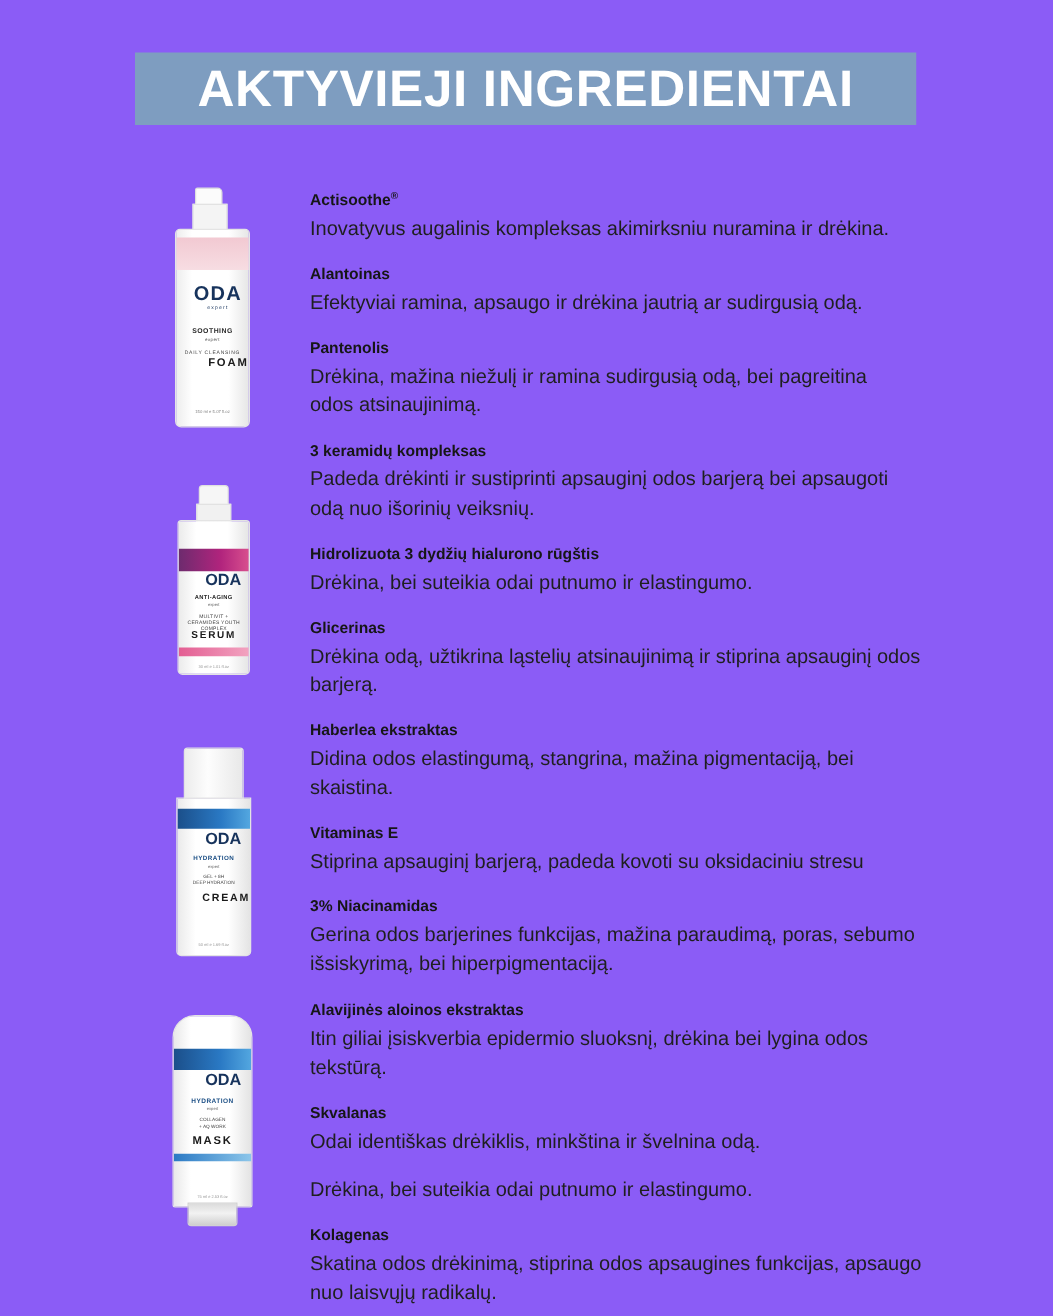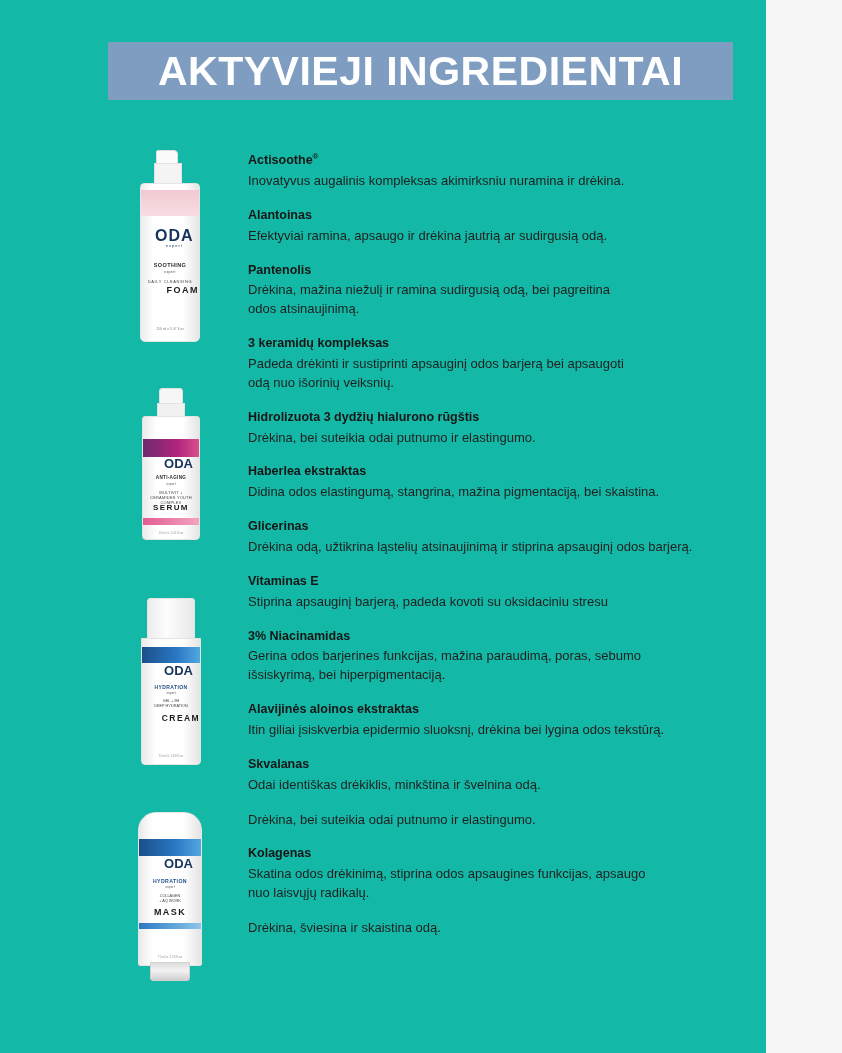--- a/index.html
+++ b/index.html
@@ -10,23 +10,23 @@
   body {
     width: 842px;
     height: 1053px;
     font-family: "Liberation Sans", sans-serif;
     color: #1c1c1c;
     position: relative;
     overflow: hidden;
   }
   .page {
     position: relative;
-    width: 766px;
+    width: 842px;
     height: 1053px;
-    background: #14b8a6;
+    background: #8b5cf6;
   }
 
   
   .banner {
     position: absolute;
     left: 108px;
     top: 42px;
     width: 625px;
     height: 58px;
     background: #7e9dc0;
@@ -66,21 +66,21 @@
     color: #161616;
     margin: 0 0 3px 0;
     line-height: 1.35;
   }
   .ing-name sup {
     font-size: 8px;
     vertical-align: super;
     font-weight: bold;
   }
   .ing-desc {
-    font-size: 13px;
+    font-size: 16px;
     color: #1f1f1f;
     margin: 0;
     line-height: 1.45;
     white-space: pre-line;
   }
 
   
   .products {
     position: absolute;
     left: 120px;
@@ -630,27 +630,27 @@
         <p class="ing-desc">Padeda drėkinti ir sustiprinti apsauginį odos barjerą bei apsaugoti
 odą nuo išorinių veiksnių.</p>
       </div>
 
       <div class="ingredient">
         <p class="ing-name">Hidrolizuota 3 dydžių hialurono rūgštis</p>
         <p class="ing-desc">Drėkina, bei suteikia odai putnumo ir elastingumo.</p>
       </div>
 
       <div class="ingredient">
+        <p class="ing-name">Glicerinas</p>
+        <p class="ing-desc">Drėkina odą, užtikrina ląstelių atsinaujinimą ir stiprina apsauginį odos barjerą.</p>
+      </div>
+
+      <div class="ingredient">
         <p class="ing-name">Haberlea ekstraktas</p>
         <p class="ing-desc">Didina odos elastingumą, stangrina, mažina pigmentaciją, bei skaistina.</p>
-      </div>
-
-      <div class="ingredient">
-        <p class="ing-name">Glicerinas</p>
-        <p class="ing-desc">Drėkina odą, užtikrina ląstelių atsinaujinimą ir stiprina apsauginį odos barjerą.</p>
       </div>
 
       <div class="ingredient">
         <p class="ing-name">Vitaminas E</p>
         <p class="ing-desc">Stiprina apsauginį barjerą, padeda kovoti su oksidaciniu stresu</p>
       </div>
 
       <div class="ingredient">
         <p class="ing-name">3% Niacinamidas</p>
         <p class="ing-desc">Gerina odos barjerines funkcijas, mažina paraudimą, poras, sebumo

